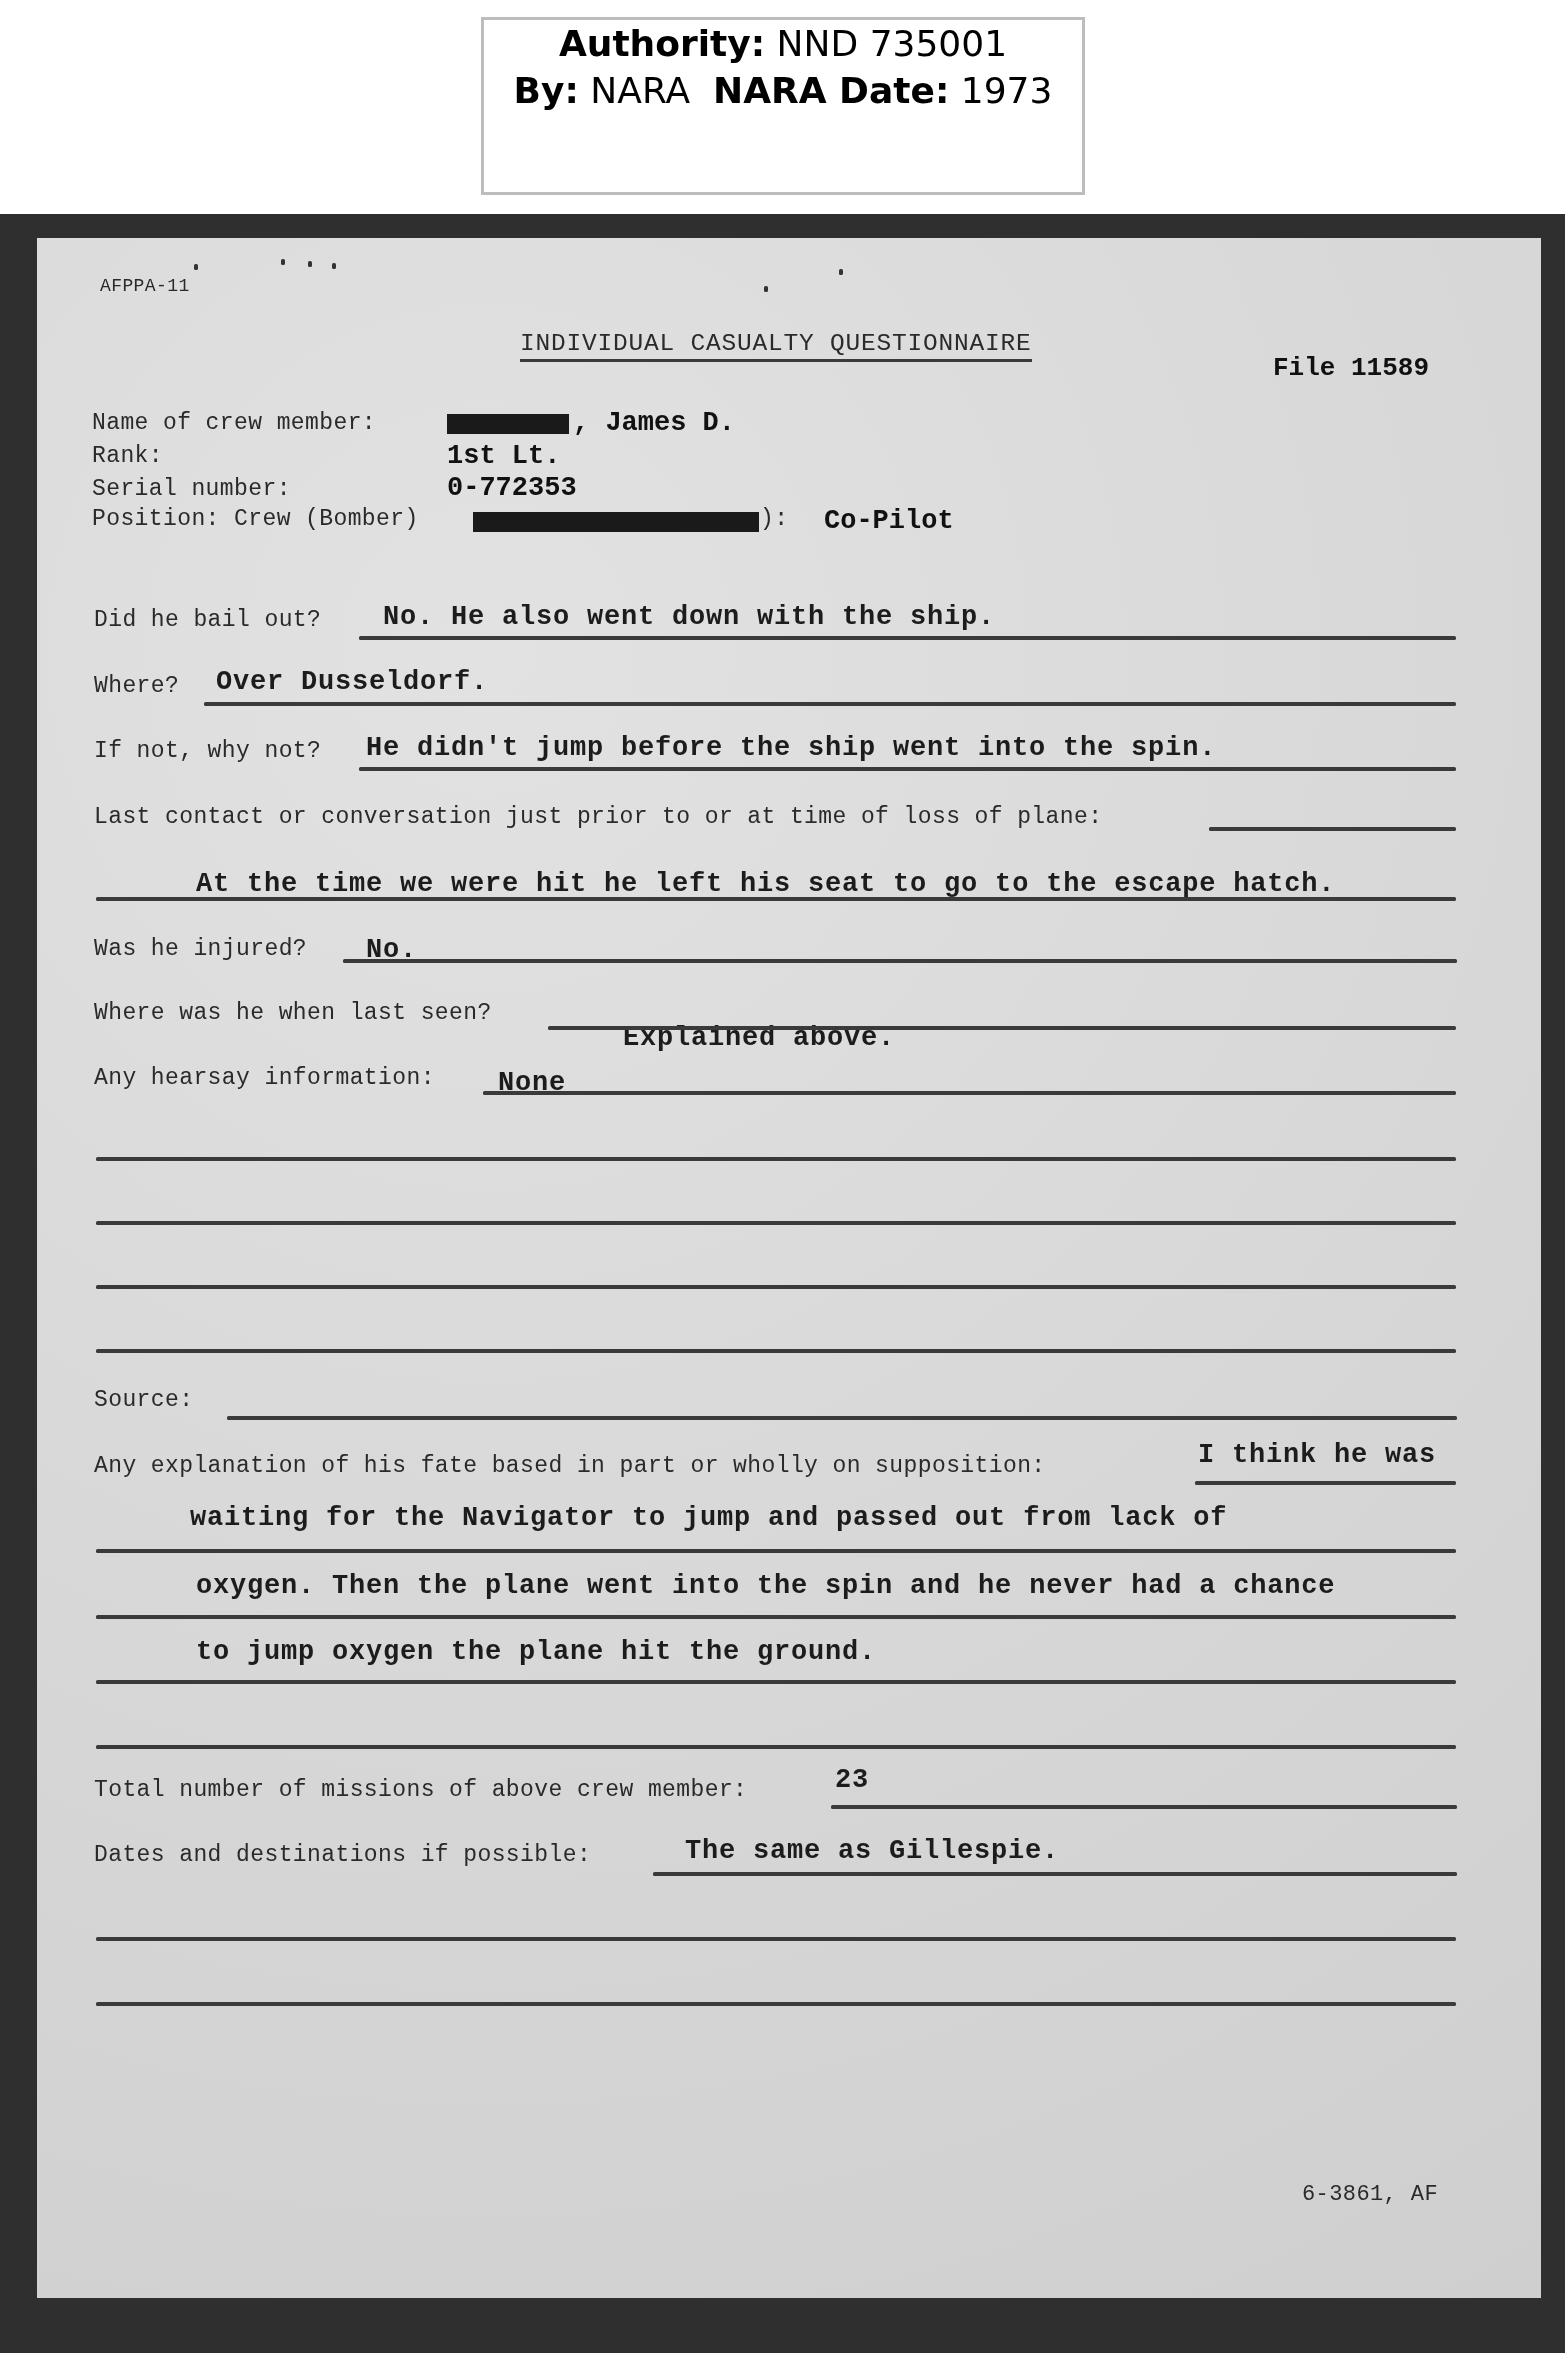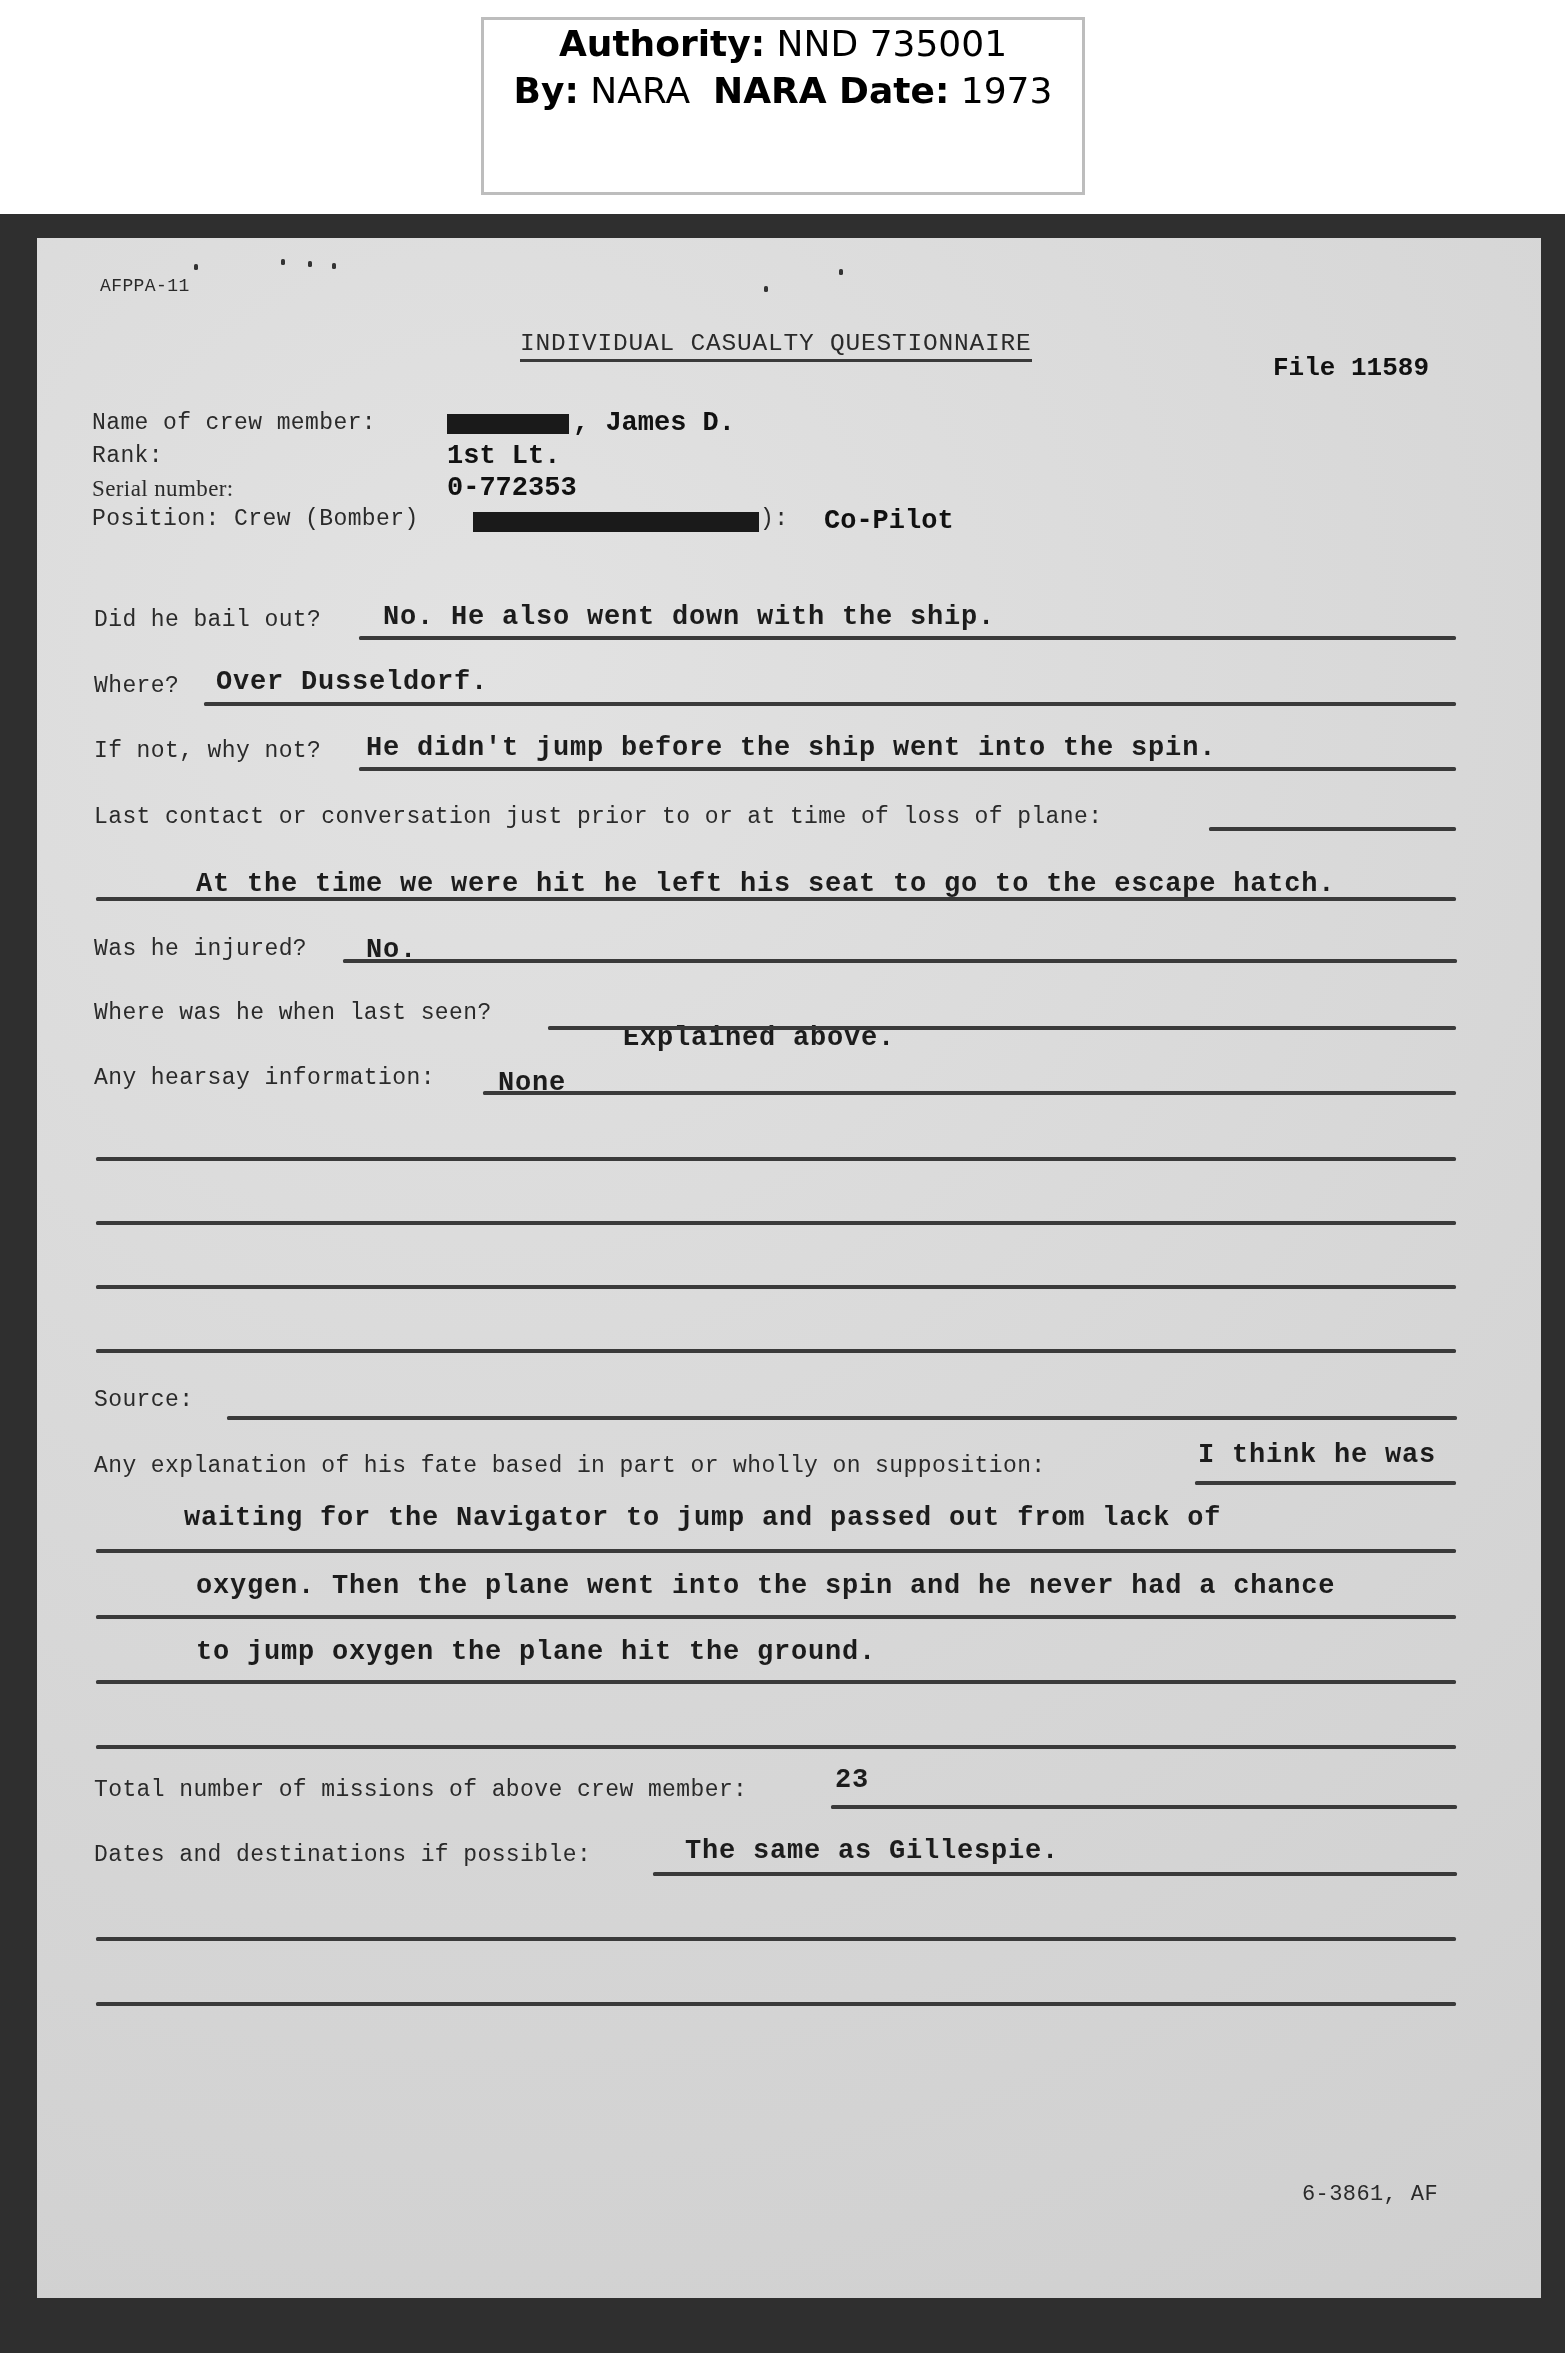--- a/index.html
+++ b/index.html
@@ -49,21 +49,21 @@
 <div class="title">INDIVIDUAL CASUALTY QUESTIONNAIRE</div>
 <div class="blk" style="left:1273px;top:353px;font-size:26px;">File 11589</div>
 
 <div class="t" style="left:92px;top:410px;">Name of crew member:</div>
 <div class="redact" style="left:447px;top:414px;width:122px;"></div>
 <div class="blk" style="left:573px;top:408px;">, James D.</div>
 
 <div class="t" style="left:92px;top:443px;">Rank:</div>
 <div class="blk" style="left:447px;top:441px;">1st Lt.</div>
 
-<div class="t" style="left:92px;top:476px;font-family:Liberation Serif, serif;">Serial number:</div>
+<div class="t" style="left:92px;top:476px;">Serial number:</div>
 <div class="blk" style="left:447px;top:473px;">0-772353</div>
 
 <div class="t" style="left:92px;top:506px;">Position:  Crew (Bomber)</div>
 <div class="redact" style="left:473px;top:512px;width:286px;"></div>
 <div class="t" style="left:760px;top:506px;">):</div>
 <div class="blk" style="left:824px;top:506px;">Co-Pilot</div>
 
 <div class="t" style="left:94px;top:607px;">Did he bail out?</div>
 <div class="a" style="left:383px;top:602px;">No. He also went down with the ship.</div>
 <div class="rule" style="left:359px;top:636px;width:1097px;"></div>
@@ -96,21 +96,21 @@
 <div class="rule" style="left:96px;top:1221px;width:1360px;"></div>
 <div class="rule" style="left:96px;top:1285px;width:1360px;"></div>
 <div class="rule" style="left:96px;top:1349px;width:1360px;"></div>
 
 <div class="t" style="left:94px;top:1387px;">Source:</div>
 <div class="rule" style="left:227px;top:1416px;width:1230px;"></div>
 
 <div class="t" style="left:94px;top:1453px;">Any explanation of his fate based in part or wholly on supposition:</div>
 <div class="a" style="left:1198px;top:1440px;">I think he was</div>
 <div class="rule" style="left:1195px;top:1481px;width:261px;"></div>
-<div class="a" style="left:184px;top:1503px;">waiting for the Navigator to jump and passed out from lack of</div>
+<div class="a" style="left:190px;top:1503px;">waiting for the Navigator to jump and passed out from lack of</div>
 <div class="rule" style="left:96px;top:1549px;width:1360px;"></div>
 <div class="a" style="left:196px;top:1571px;">oxygen. Then the plane went into the spin and he never had a chance</div>
 <div class="rule" style="left:96px;top:1615px;width:1360px;"></div>
 <div class="a" style="left:196px;top:1637px;">to jump oxygen the plane hit the ground.</div>
 <div class="rule" style="left:96px;top:1680px;width:1360px;"></div>
 <div class="rule" style="left:96px;top:1745px;width:1360px;"></div>
 
 <div class="t" style="left:94px;top:1777px;">Total number of missions of above crew member:</div>
 <div class="a" style="left:835px;top:1765px;">23</div>
 <div class="rule" style="left:831px;top:1805px;width:626px;"></div>

